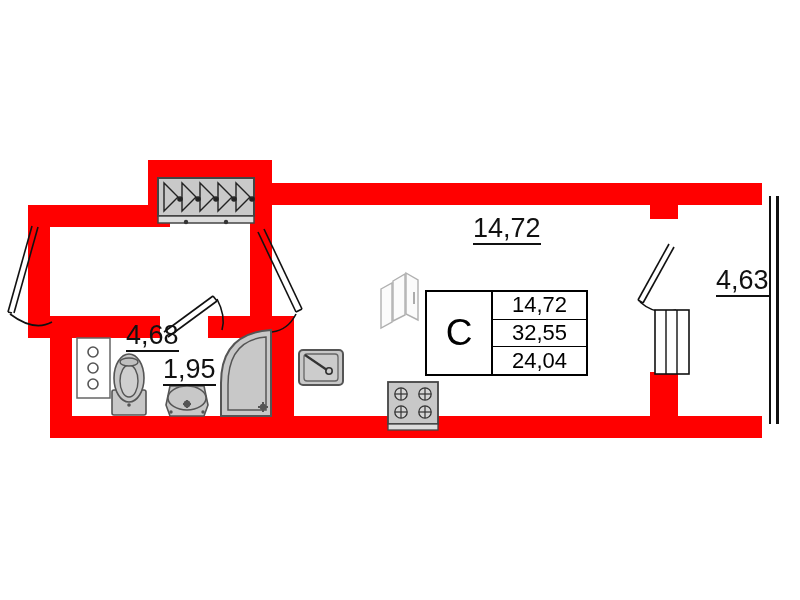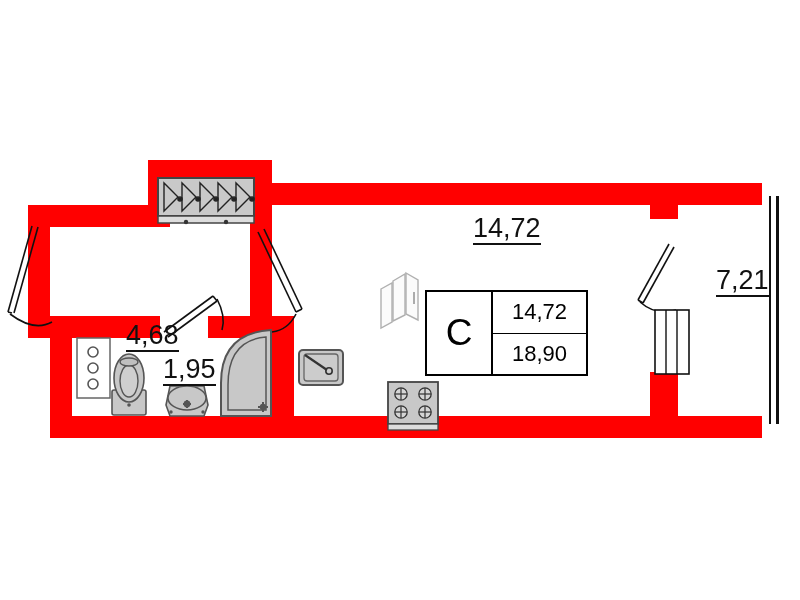--- a/index.html
+++ b/index.html
@@ -214,23 +214,24 @@
     </g>
 
   </svg>
 
   <div class="lbl" style="left:126px; top:281px;margin-top:40px;">4,68</div>
 
   <div class="lbl" style="left:163px; top:355px;">1,95</div>
 
   <div class="lbl" style="left:473px; top:214px;">14,72</div>
 
-  <div class="lbl" style="left:716px; top:266px;">7,21</div>
+  <div class="lbl" style="left:716px; top:266px;">4,63</div>
 
   <div id="info-table">
     <div id="info-letter">C</div>
     <div id="info-values">
       <div class="info-row">14,72</div>
-      <div class="info-row">18,90</div>
+      <div class="info-row">32,55</div>
+      <div class="info-row">24,04</div>
     </div>
   </div>
 
 </div>
 
 </body></html>

